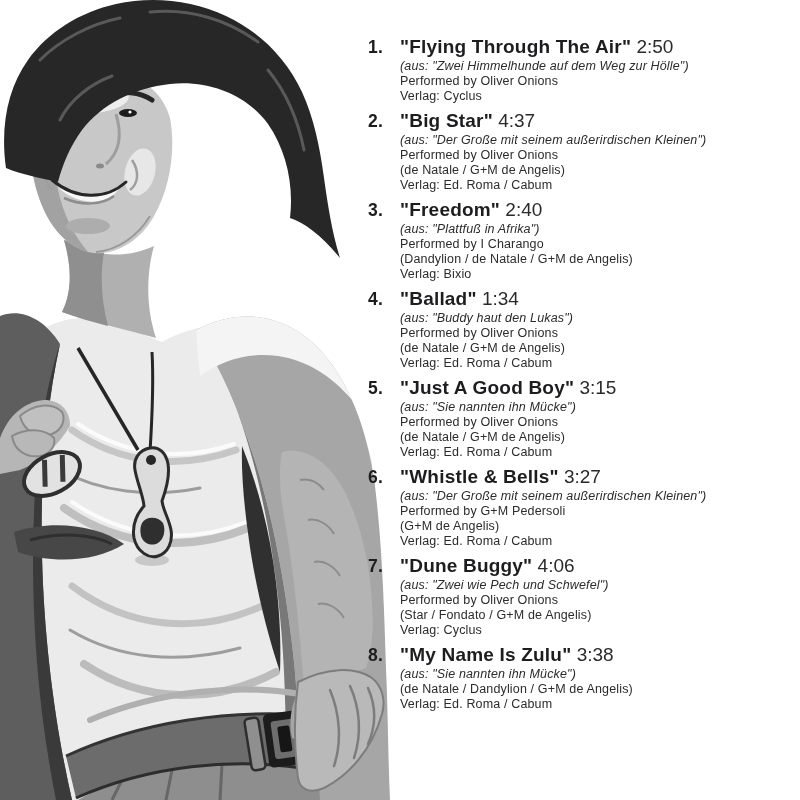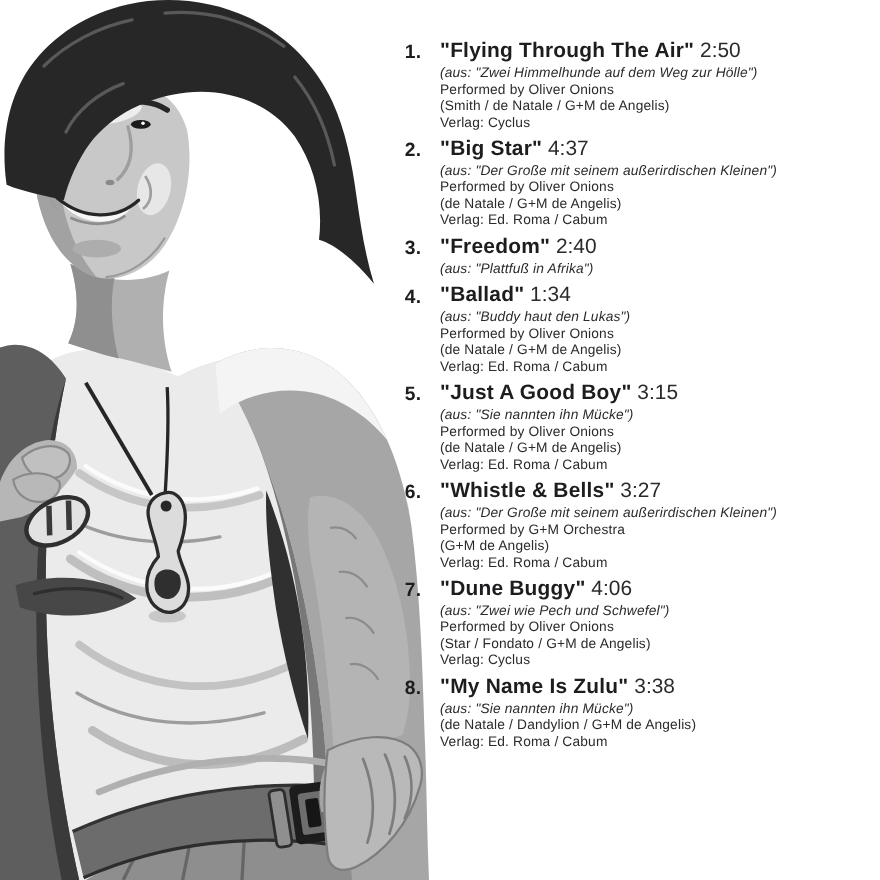--- a/index.html
+++ b/index.html
@@ -187,21 +187,20 @@
 <ol class="tracklist" id="tracklist">
   <li class="track">
     <span class="num">1.</span>
     <div class="body">
       <div class="titleline">
         <span class="title">"Flying Through The Air"</span>
         <span class="time">2:50</span>
       </div>
       <div class="detail src">(aus: "Zwei Himmelhunde auf dem Weg zur Hölle")</div>
       <div class="detail">Performed by Oliver Onions</div>
-      <div class="detail">(Smith / de Natale / G+M de Angelis)</div>
       <div class="detail">Verlag: Cyclus</div>
     </div>
   </li>
 
   <li class="track">
     <span class="num">2.</span>
     <div class="body">
       <div class="titleline">
         <span class="title">"Big Star"</span>
         <span class="time">4:37</span>
@@ -214,20 +213,23 @@
   </li>
 
   <li class="track">
     <span class="num">3.</span>
     <div class="body">
       <div class="titleline">
         <span class="title">"Freedom"</span>
         <span class="time">2:40</span>
       </div>
       <div class="detail src">(aus: "Plattfuß in Afrika")</div>
+      <div class="detail">Performed by I Charango</div>
+      <div class="detail">(Dandylion / de Natale / G+M de Angelis)</div>
+      <div class="detail">Verlag: Bixio</div>
     </div>
   </li>
 
   <li class="track">
     <span class="num">4.</span>
     <div class="body">
       <div class="titleline">
         <span class="title">"Ballad"</span>
         <span class="time">1:34</span>
       </div>
@@ -253,21 +255,21 @@
   </li>
 
   <li class="track">
     <span class="num">6.</span>
     <div class="body">
       <div class="titleline">
         <span class="title">"Whistle &amp; Bells"</span>
         <span class="time">3:27</span>
       </div>
       <div class="detail src">(aus: "Der Große mit seinem außerirdischen Kleinen")</div>
-      <div class="detail">Performed by G+M Orchestra</div>
+      <div class="detail">Performed by G+M Pedersoli</div>
       <div class="detail">(G+M de Angelis)</div>
       <div class="detail">Verlag: Ed. Roma / Cabum</div>
     </div>
   </li>
 
   <li class="track">
     <span class="num">7.</span>
     <div class="body">
       <div class="titleline">
         <span class="title">"Dune Buggy"</span>

